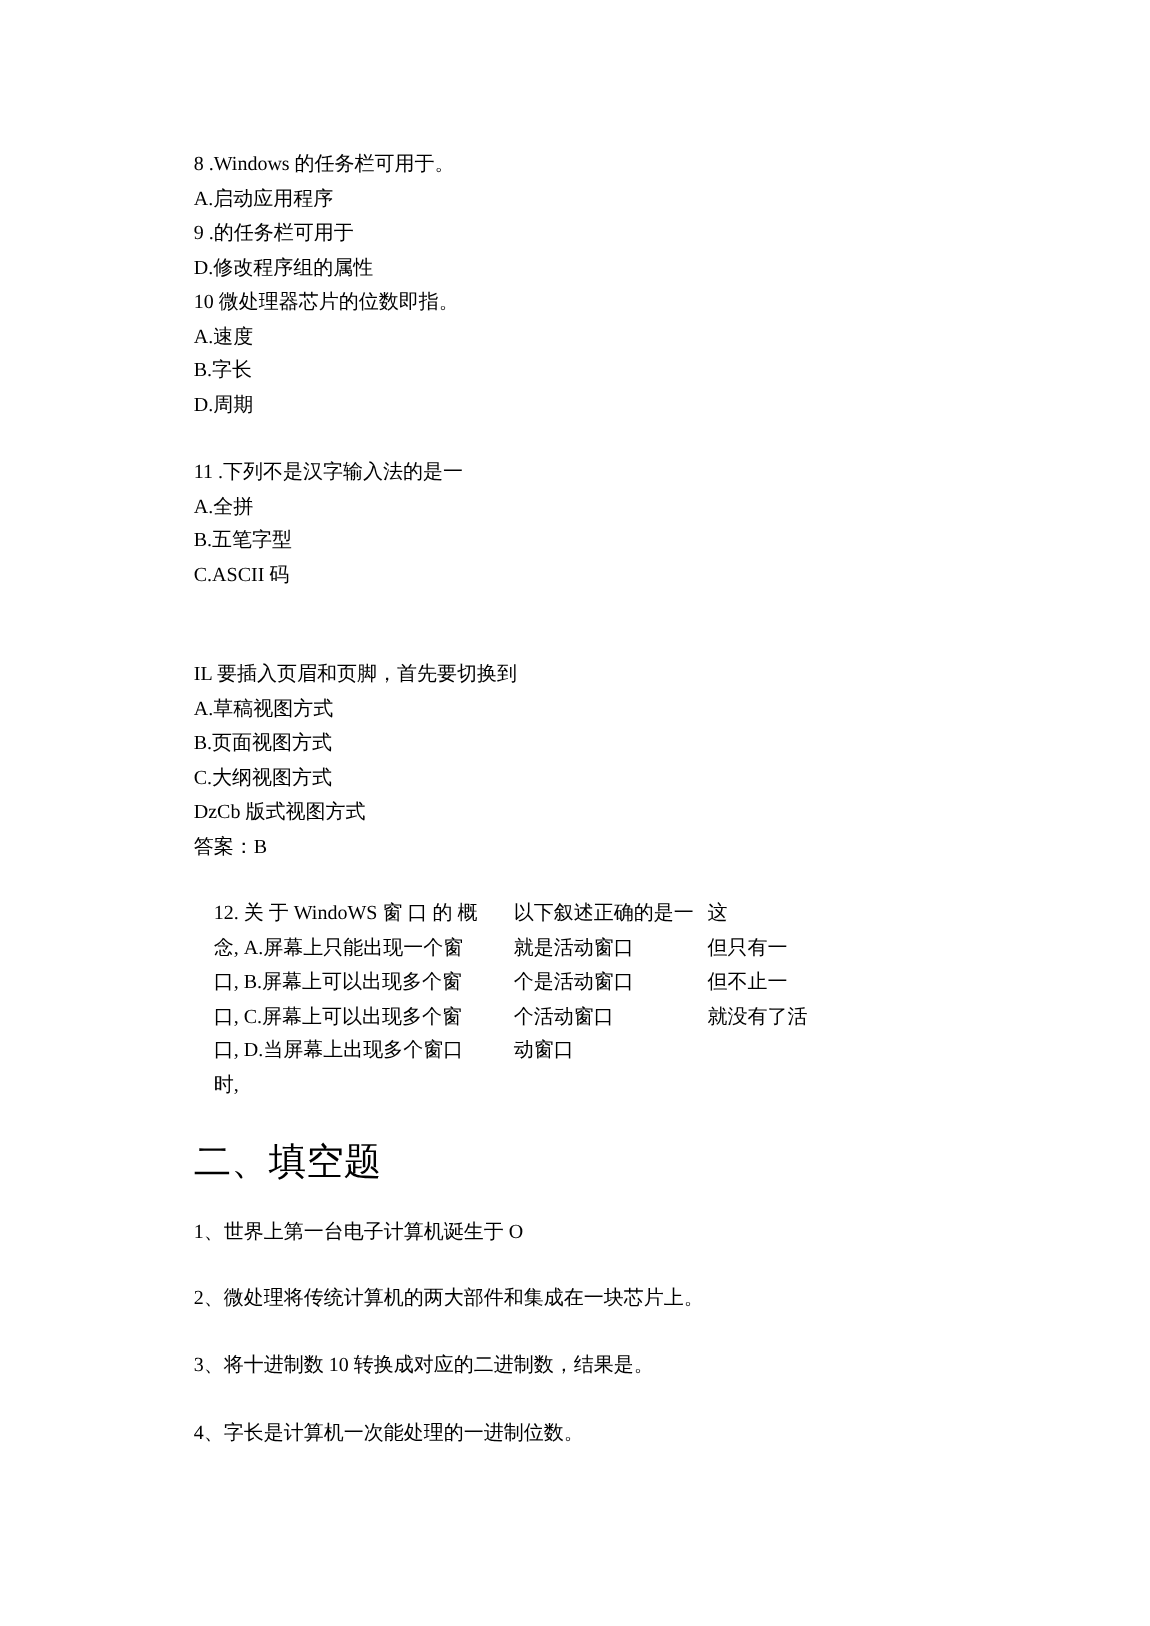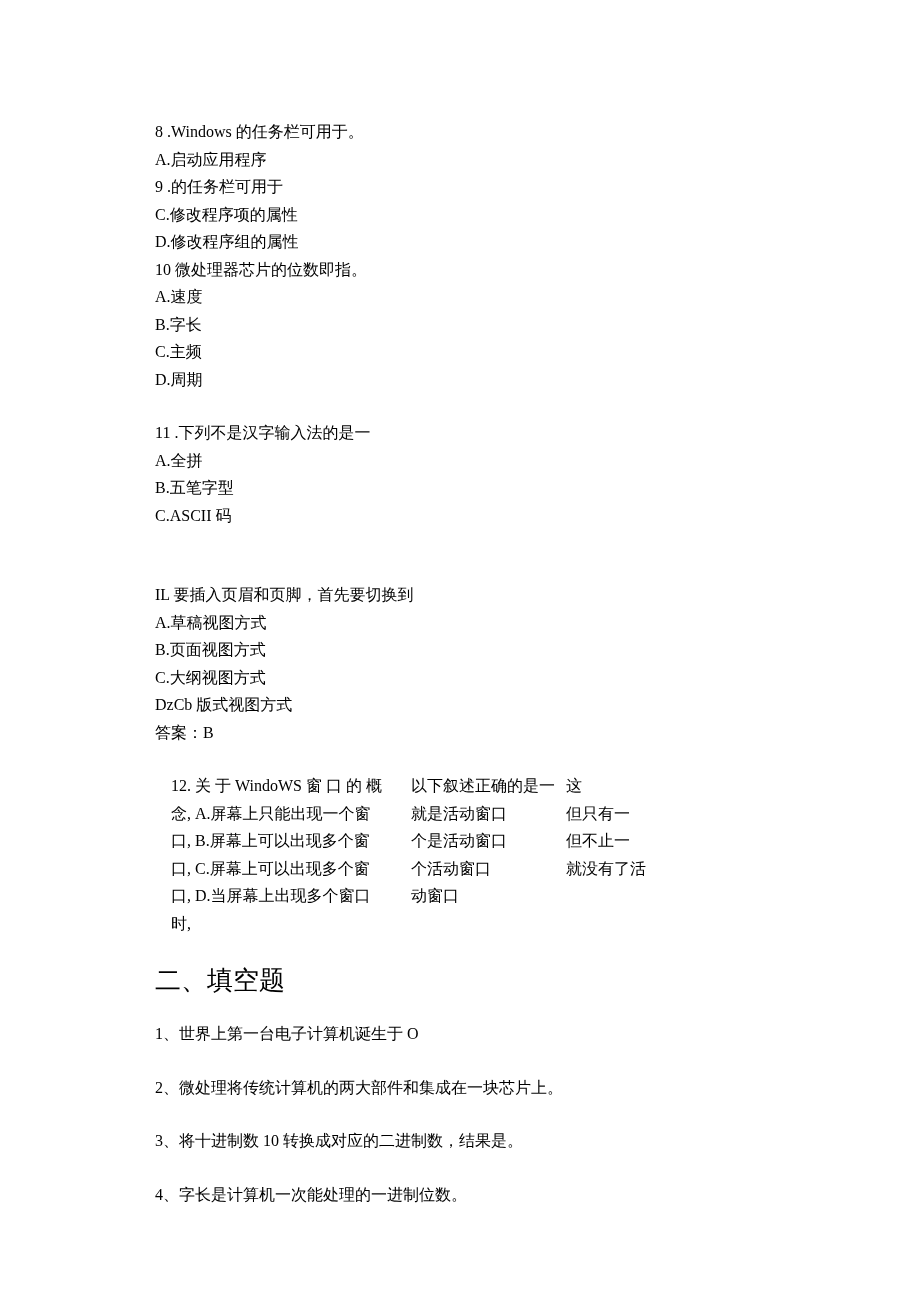--- a/index.html
+++ b/index.html
@@ -21,21 +21,21 @@
   .line {
     white-space: pre-wrap;
   }
   .gap {
     height: 26px;
   }
   .gap-lg {
     height: 52px;
   }
   h2.section {
-    font-size: 26px;
+    font-size: 30px;
     font-weight: 400;
     margin: 0;
     padding: 22px 0 16px 0;
     font-family: "Songti SC", "SimSun", serif;
   }
   .q12 {
     display: flex;
   }
   .q12 .col {
     display: flex;
@@ -46,27 +46,25 @@
   }
 </style>
 </head>
 <body>
 
 <div class="page">
 
   <div class="line"><span>8</span><span> .</span><span>Windows 的任务栏可用于。</span></div>
   <div class="line">A.启动应用程序</div>
   <div class="line"><span>9</span><span> .</span><span>的任务栏可用于</span></div>
-  <div class="line">C.修改程序项的属性</div>
   <div class="line">D.修改程序组的属性</div>
 
   <div class="line"><span>10</span><span> </span><span>微处理器芯片的位数即指。</span></div>
   <div class="line">A.速度</div>
   <div class="line">B.字长</div>
-  <div class="line">C.主频</div>
   <div class="line">D.周期</div>
 
   <div class="gap"></div>
 
   <div class="line"><span>11</span><span> .</span><span>下列不是汉字输入法的是一</span></div>
   <div class="line">A.全拼</div>
   <div class="line">B.五笔字型</div>
   <div class="line">C.ASCII 码</div>
 
   <div class="gap-lg"></div>

